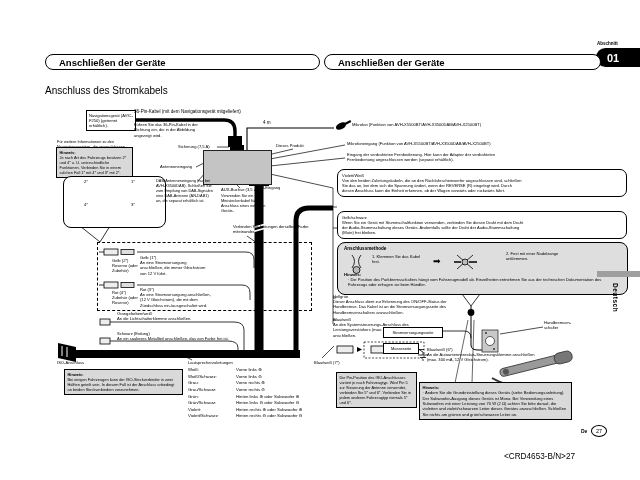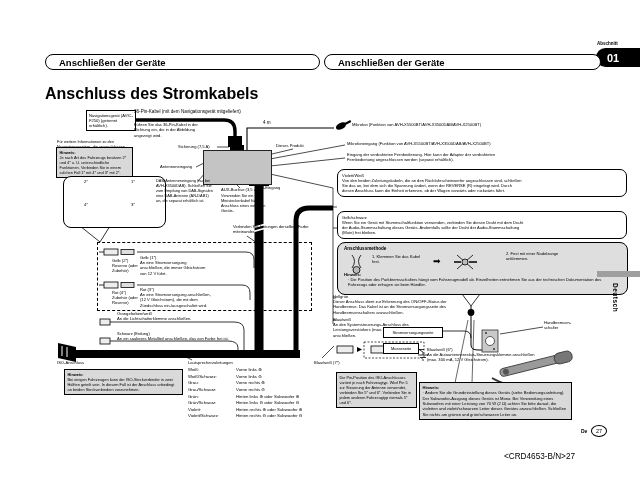--- a/index.html
+++ b/index.html
@@ -8,21 +8,21 @@
   .abs{position:absolute}
   .t{font-size:4.6px;line-height:1.28}
   .t4{font-size:4.1px;line-height:1.3}
   .t39{font-size:3.9px;line-height:1.3}
   .b{font-weight:700}
   .nw{white-space:nowrap}
   .hdr{height:14px;border:1.6px solid #000;border-radius:9px;display:flex;align-items:center;
        padding-left:13px;font-weight:700;font-size:9.5px;background:#fff}
   .secbox{background:#000;color:#fff;font-weight:700;font-size:11px;border-radius:10px 0 0 10px;
           display:flex;align-items:center;padding-left:11px}
-  .title{font-weight:700;font-size:16px}
+  .title{font-weight:400;font-size:10px}
   .gbox{background:#d9d9d9;border:.8px solid #000;padding:2px 2.5px}
   .wbox{background:#fff;border:.8px solid #000;padding:1.5px 2px}
   .rbox{background:#fff;border:.9px solid #000;border-radius:7px;padding:2.5px 4px}
   .mbox{background:#dedede;border:.9px solid #000;border-radius:8px}
   .lblbox{border:.8px solid #000;background:#fff;font-size:4px;display:flex;align-items:center;justify-content:center}
   .bubble{background:#fff;border:.9px solid #000;border-radius:8px}
   .unitbox{background:#c4c4c4;border:.8px solid #222}
   .dashbox{border:.8px dashed #000}
   .spk{display:grid;grid-template-columns:46px auto;column-gap:2px;row-gap:1.7px;font-size:4.3px;line-height:1.15}
   .vtab{writing-mode:vertical-rl;font-weight:700;font-size:6.5px;letter-spacing:.5px}

